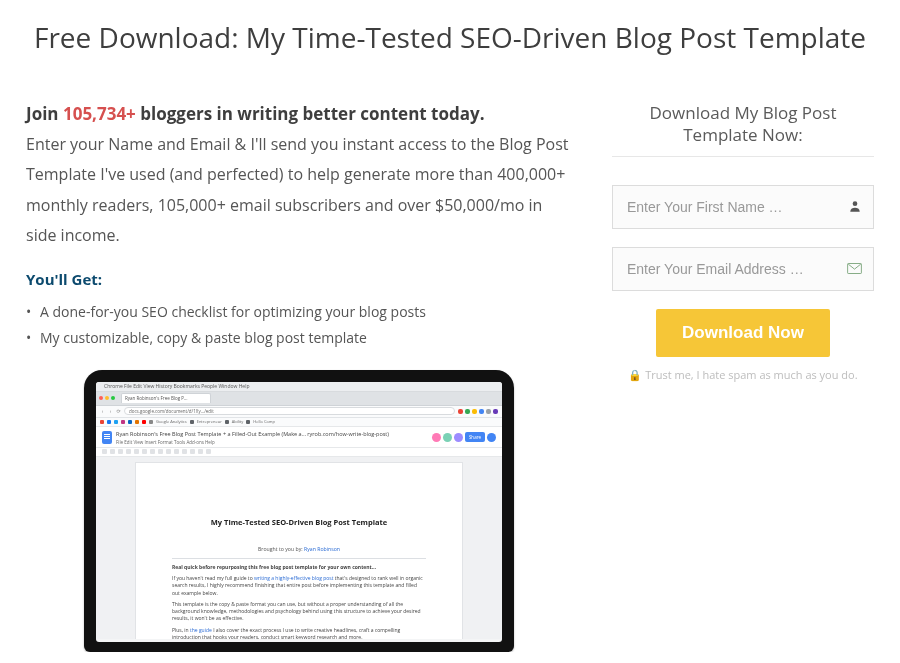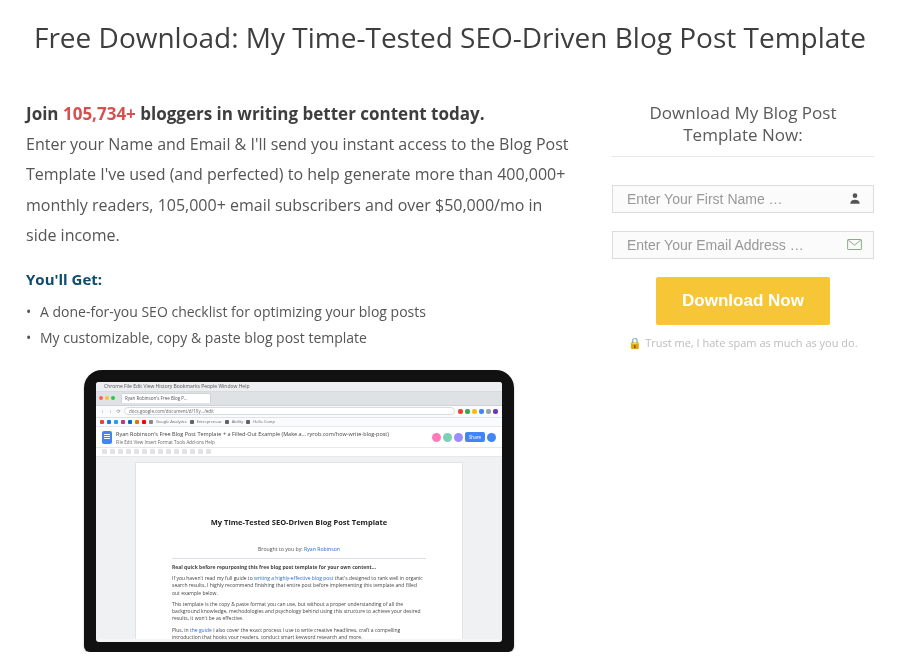--- a/index.html
+++ b/index.html
@@ -210,21 +210,21 @@
     line-height: 1.3;
     margin-bottom: 10px;
   }
   .form-hr { border: none; border-top: 1px solid #e7e7e7; margin-bottom: 28px; }
   .field {
     position: relative;
     margin-bottom: 18px;
   }
   .field input {
     width: 100%;
-    height: 28px;
+    height: 44px;
     border: 1px solid #dcdcdc;
     background: #fbfbfb;
     font-size: 14px;
     color: #777;
     padding: 0 40px 0 14px;
     outline: none;
   }
   .field input::placeholder { color: #999; }
   .field .ico {
     position: absolute;

